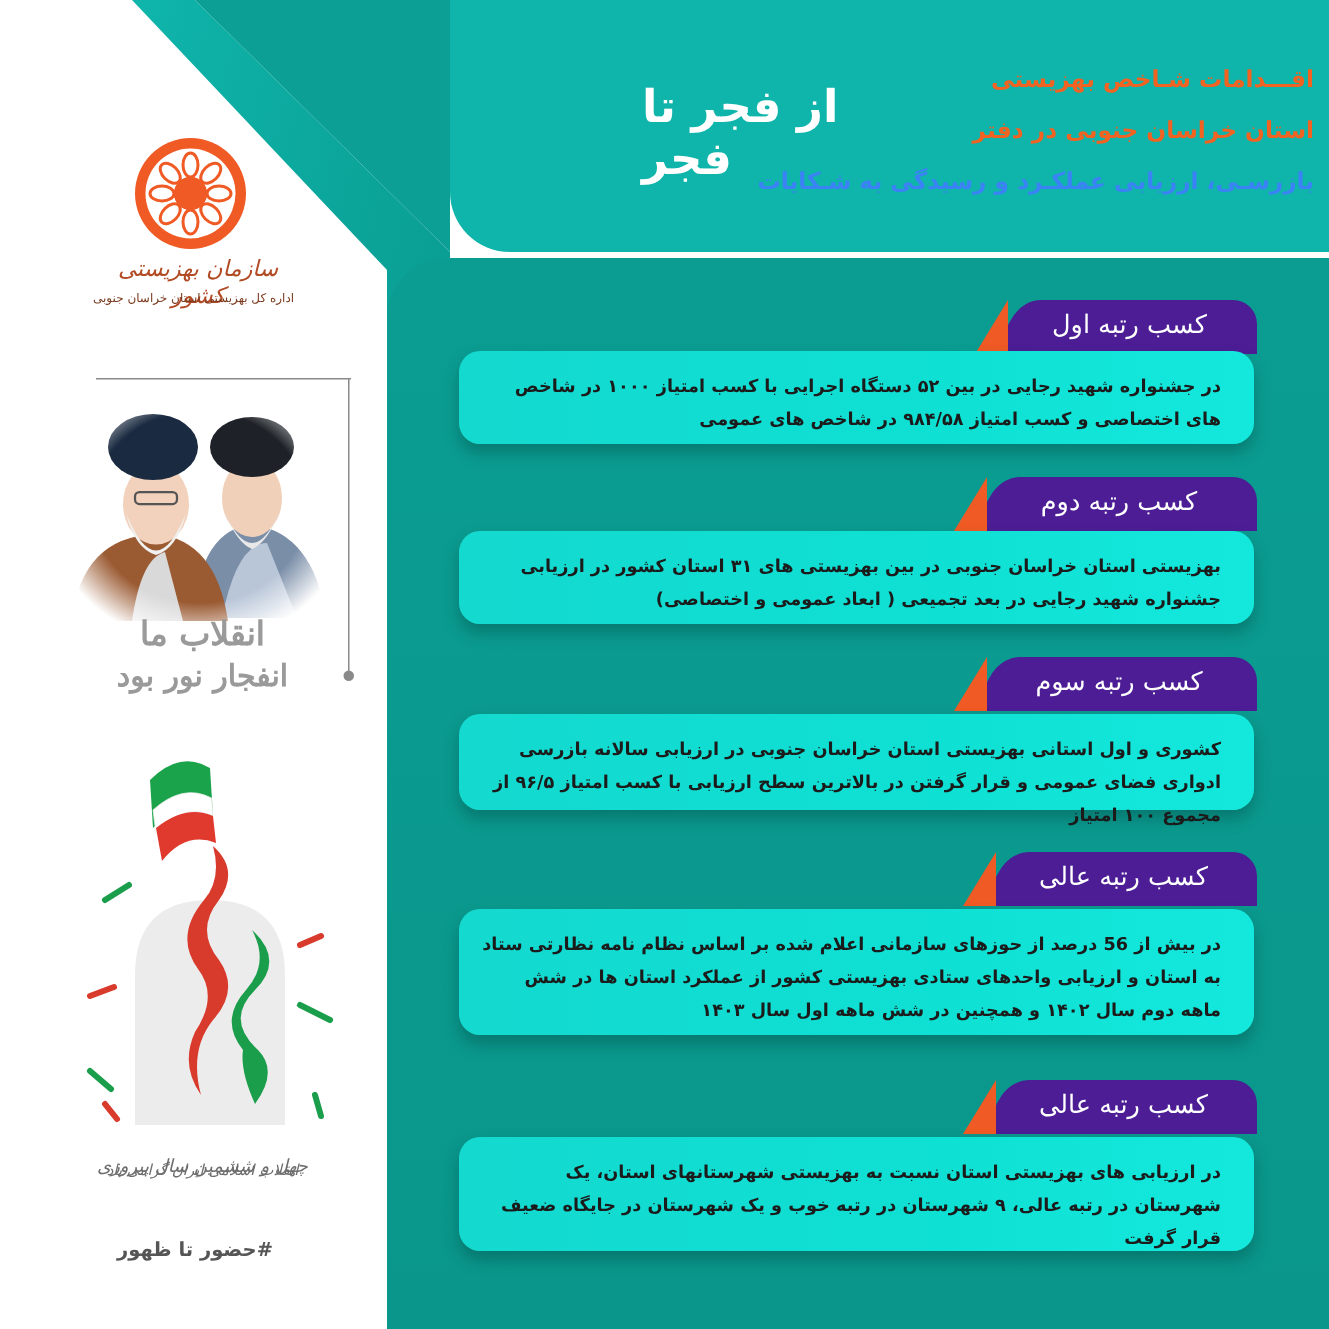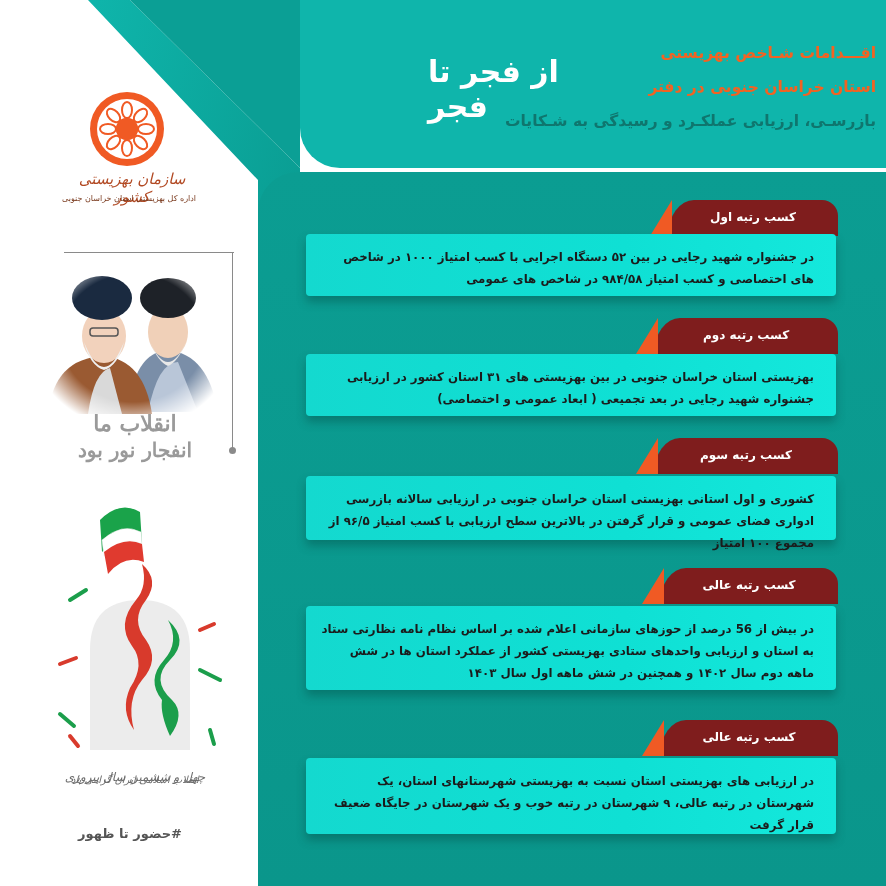--- a/index.html
+++ b/index.html
@@ -15,24 +15,24 @@
   .portrait { position:absolute; left:48px; top:262px; width:170px; height:152px; }
   .slogan1 { position:absolute; left:60px; top:410px; width:150px; text-align:center; direction:rtl; font-family:"DejaVu Serif", serif; font-size:22px; font-weight:bold; color:#9a9a9a; letter-spacing:1px; }
   .slogan2 { position:absolute; left:60px; top:438px; width:150px; text-align:center; direction:rtl; font-family:"DejaVu Serif", serif; font-size:20px; font-weight:bold; color:#9a9a9a; }
   .fajr-art { position:absolute; left:50px; top:500px; width:180px; height:250px; }
   .fajr-sub1 { position:absolute; left:60px; top:752px; width:150px; text-align:center; direction:rtl; font-family:"DejaVu Serif", serif; font-size:12px; color:#6d6d6d; font-style:italic;margin-top:18px; }
   .fajr-sub2 { position:absolute; left:60px; top:774px; width:150px; text-align:center; direction:rtl; font-family:"DejaVu Serif", serif; font-size:10px; color:#6d6d6d; font-style:italic; }
   .hashtag { position:absolute; left:70px; top:826px; width:120px; text-align:center; direction:rtl; font-size:13px; font-weight:bold; color:#555555; }
   .title-main { position:absolute; left:428px; top:54px; width:180px; text-align:left; direction:rtl; font-size:30px; font-weight:bold; color:#ffffff; }
   .title-l1 { position:absolute; left:610px; top:44px; width:266px; text-align:right; direction:rtl; font-size:15.5px; font-weight:bold; color:#f26322; }
   .title-l2 { position:absolute; left:610px; top:78px; width:266px; text-align:right; direction:rtl; font-size:15.5px; font-weight:bold; color:#f26322; }
-  .title-l3 { position:absolute; left:420px; top:112px; width:456px; text-align:right; direction:rtl; font-size:15.5px; font-weight:bold; color:#0f766e; }
-  .card { position:absolute; left:306px; width:530px; background:linear-gradient(90deg,#14d9cf 0%, #0fe0d4 60%, #14e8dc 100%); border-radius:4px; box-shadow:0 6px 10px rgba(0,60,55,0.35); }
+  .title-l3 { position:absolute; left:420px; top:112px; width:456px; text-align:right; direction:rtl; font-size:15.5px; font-weight:bold; color:#3b82f6; }
+  .card { position:absolute; left:306px; width:530px; background:linear-gradient(90deg,#14d9cf 0%, #0fe0d4 60%, #14e8dc 100%); border-radius:14px; box-shadow:0 6px 10px rgba(0,60,55,0.35); }
   .card-text { position:absolute; right:22px; left:14px; top:12px; direction:rtl; text-align:right; font-size:11.8px; font-weight:bold; color:#1b1b1b; line-height:22px; }
-  .rank-tab { position:absolute; height:36px; background:#7f1d1d; color:#ffffff; font-weight:bold; font-size:12px; direction:rtl; text-align:center; line-height:34px; border-top-left-radius:26px 36px; border-top-right-radius:16px; }
+  .rank-tab { position:absolute; height:36px; background:#4c1d95; color:#ffffff; font-weight:normal; font-size:17px; direction:rtl; text-align:center; line-height:34px; border-top-left-radius:26px 36px; border-top-right-radius:16px; }
   .rank-tab::before { content:""; position:absolute; left:-18px; bottom:0; width:0; height:0; border-bottom:36px solid #f05a24; border-left:22px solid transparent; }
 </style>
 </head>
 <body>
 
 <div class="bg-white"></div>
 
 <svg class="teal-top" width="886" height="886" viewBox="0 0 886 886">
   <defs>
     <linearGradient id="bandg" x1="0" y1="0" x2="1" y2="1">

